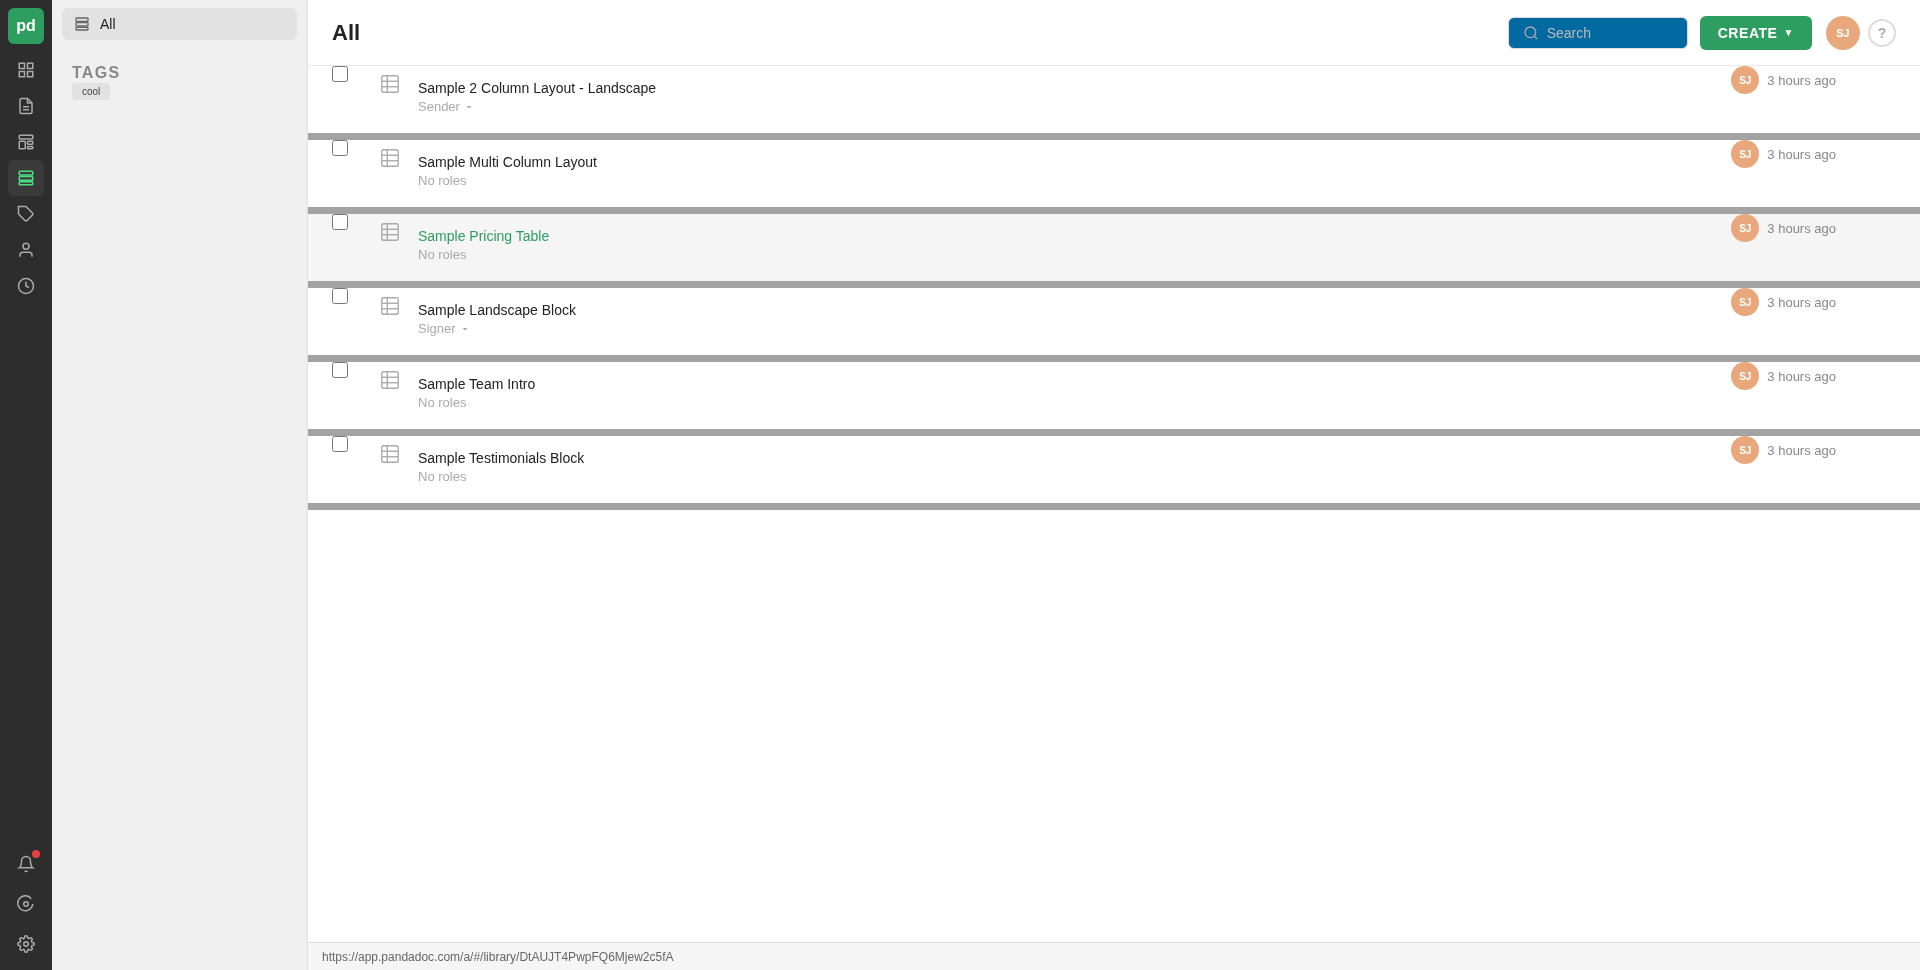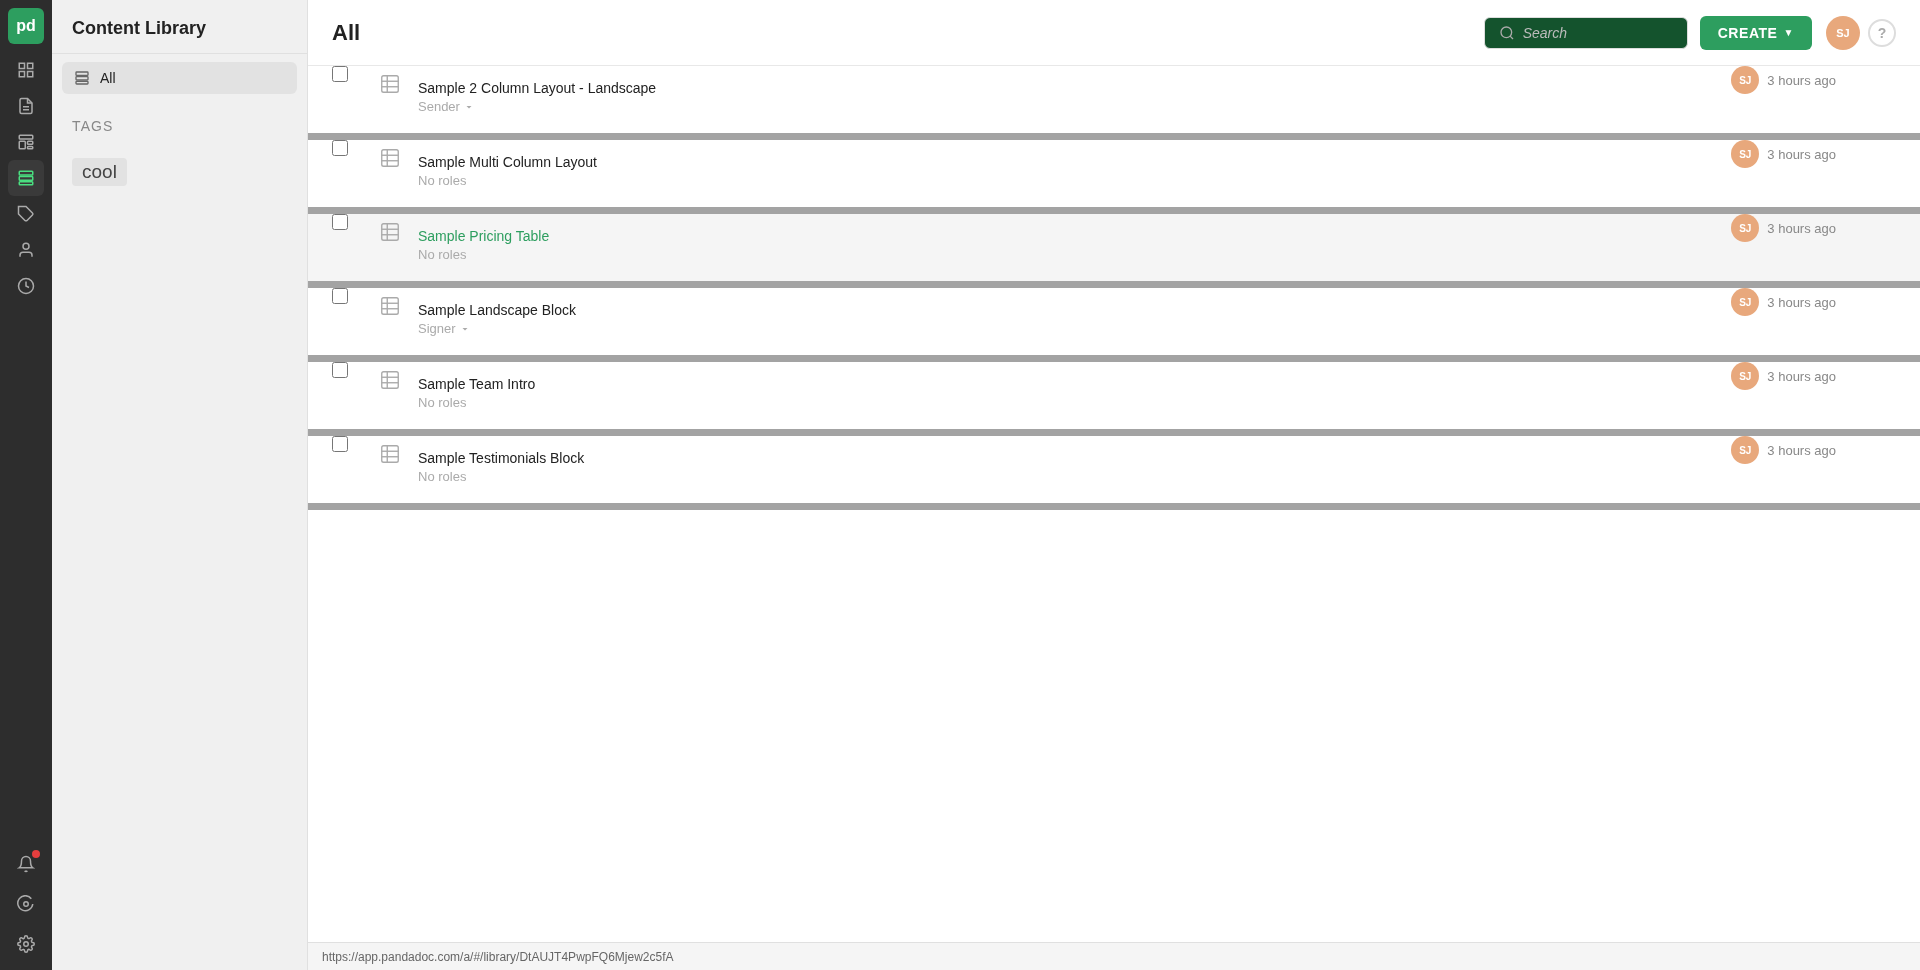--- a/index.html
+++ b/index.html
@@ -74,27 +74,27 @@
       font-size: 14px;
       font-weight: 500;
     }
     .sidebar-item.active {
       background: #e2e2e2;
       color: #222;
     }
     .sidebar-item svg { width: 16px; height: 16px; flex-shrink: 0; color: #666; }
 
     .tags-section { padding: 16px 20px; }
-    .tags-label { font-size: 14px; font-weight: 400; color: #888; text-transform: uppercase; letter-spacing: 0.08em; margin-bottom: 24px; }
+    .tags-label { font-size: 16px; font-weight: 700; color: #888; text-transform: uppercase; letter-spacing: 0.08em; margin-bottom: 0; }
     .tag-chip {
       display: inline-block;
       background: #e2e2e2;
       border-radius: 4px;
       padding: 3px 10px;
-      font-size: 19px;
+      font-size: 10px;
       color: #444;
       cursor: pointer;
     }
 
     
     .main-content {
       flex: 1;
       display: flex;
       flex-direction: column;
       background: #fff;
@@ -114,24 +114,23 @@
       font-size: 22px;
       font-weight: 600;
       color: #222;
       flex: 1;
     }
     .search-box {
       display: flex; align-items: center; gap: 8px;
       border: 1px solid #ddd;
       border-radius: 6px;
       padding: 7px 14px;
-      background: #14532d;
-      width: 204px;
+      background: #0369a1;
+      width: 180px;
       cursor: text;
-      font-style: italic;
     }
     .search-box svg { width: 16px; height: 16px; color: #aaa; flex-shrink: 0; }
     .search-box span { color: #bbb; font-size: 14px; }
 
     .create-btn {
       display: flex; align-items: center; gap: 6px;
       background: #2d9e5f;
       color: white;
       border: none;
       border-radius: 6px;
@@ -341,23 +340,20 @@
     <div class="nav-icon" title="Settings">
       <svg viewBox="0 0 24 24" fill="none" stroke="currentColor" stroke-width="2">
         <circle cx="12" cy="12" r="3"></circle>
         <path d="M19.4 15a1.65 1.65 0 00.33 1.82l.06.06a2 2 0 010 2.83 2 2 0 01-2.83 0l-.06-.06a1.65 1.65 0 00-1.82-.33 1.65 1.65 0 00-1 1.51V21a2 2 0 01-2 2 2 2 0 01-2-2v-.09A1.65 1.65 0 009 19.4a1.65 1.65 0 00-1.82.33l-.06.06a2 2 0 01-2.83 0 2 2 0 010-2.83l.06-.06A1.65 1.65 0 004.68 15a1.65 1.65 0 00-1.51-1H3a2 2 0 01-2-2 2 2 0 012-2h.09A1.65 1.65 0 004.6 9a1.65 1.65 0 00-.33-1.82l-.06-.06a2 2 0 010-2.83 2 2 0 012.83 0l.06.06A1.65 1.65 0 009 4.68a1.65 1.65 0 001-1.51V3a2 2 0 012-2 2 2 0 012 2v.09a1.65 1.65 0 001 1.51 1.65 1.65 0 001.82-.33l.06-.06a2 2 0 012.83 0 2 2 0 010 2.83l-.06.06A1.65 1.65 0 0019.4 9a1.65 1.65 0 001.51 1H21a2 2 0 012 2 2 2 0 01-2 2h-.09a1.65 1.65 0 00-1.51 1z"></path>
       </svg>
     </div>
   </div>
 </div>
 
 <div class="left-sidebar">
-  <div class="sidebar-header">
-    <span>Content Library</span>
-  </div>
   <div class="sidebar-nav">
     <div class="sidebar-item active">
       <svg viewBox="0 0 24 24" fill="none" stroke="currentColor" stroke-width="2">
         <rect x="3" y="3" width="18" height="5" rx="1"></rect>
         <rect x="3" y="10" width="18" height="5" rx="1"></rect>
         <rect x="3" y="17" width="18" height="4" rx="1"></rect>
       </svg>
       <span>All</span>
     </div>
   </div>

